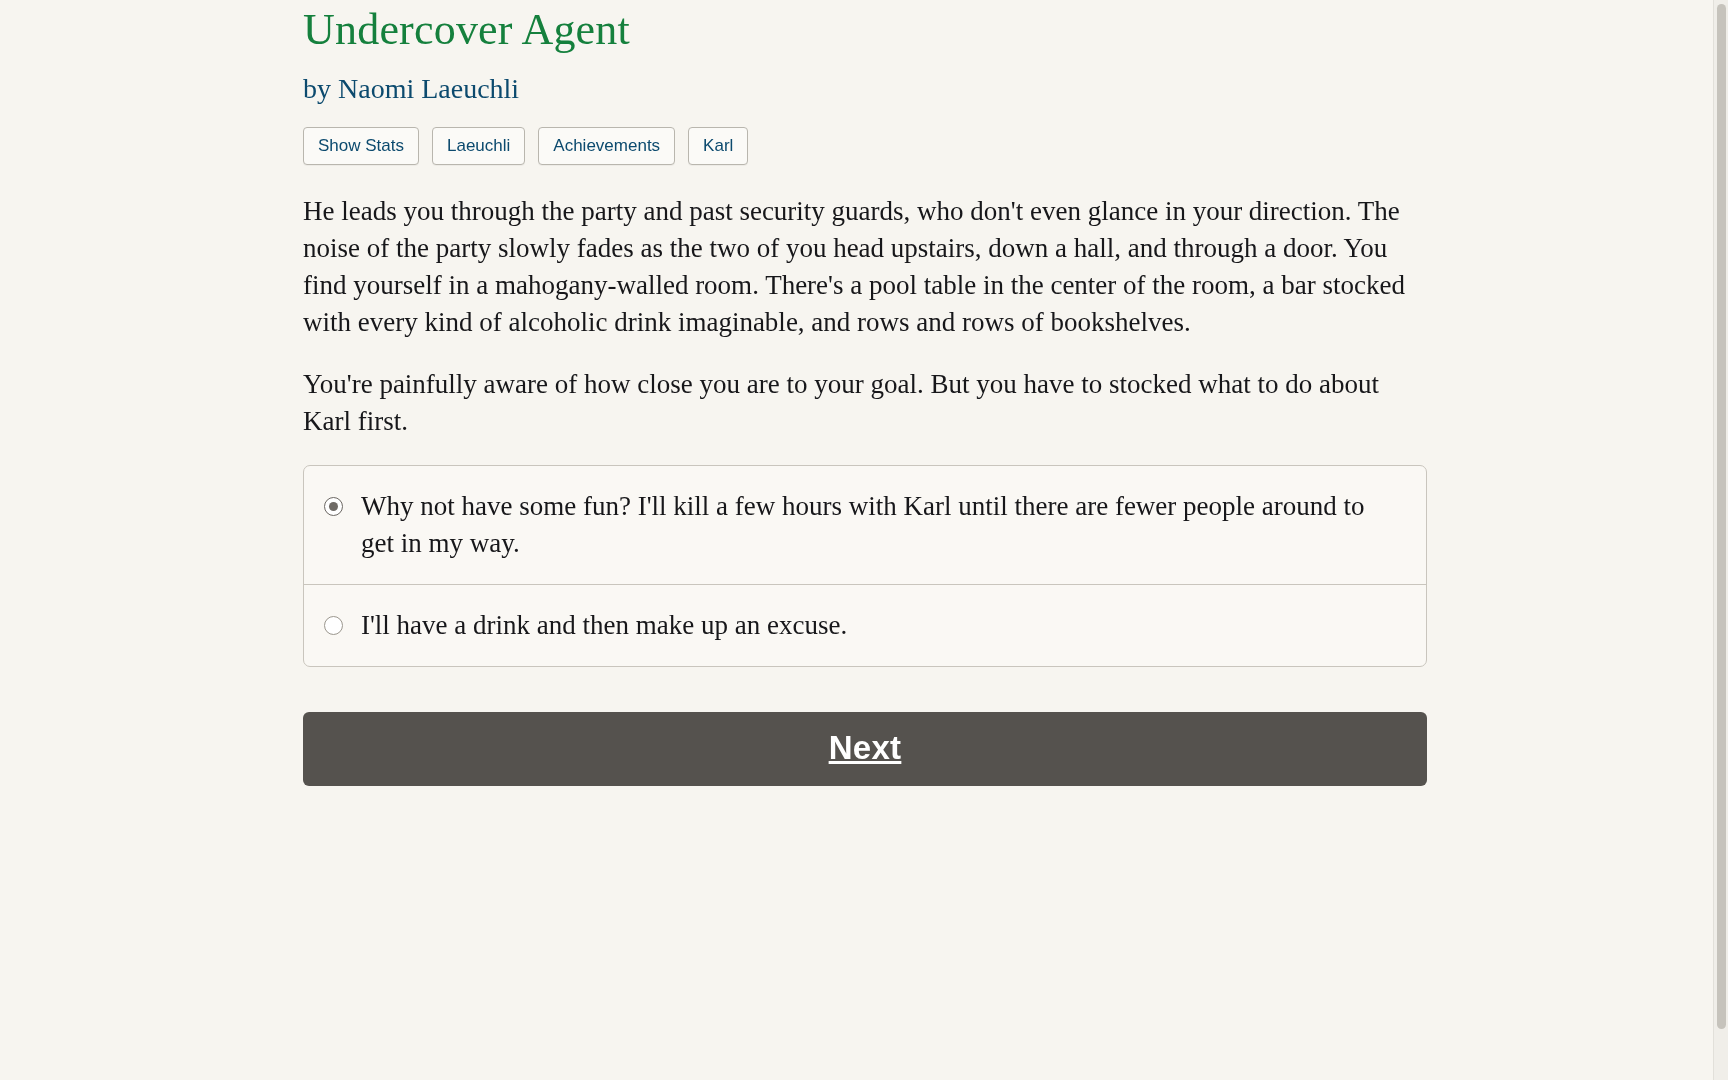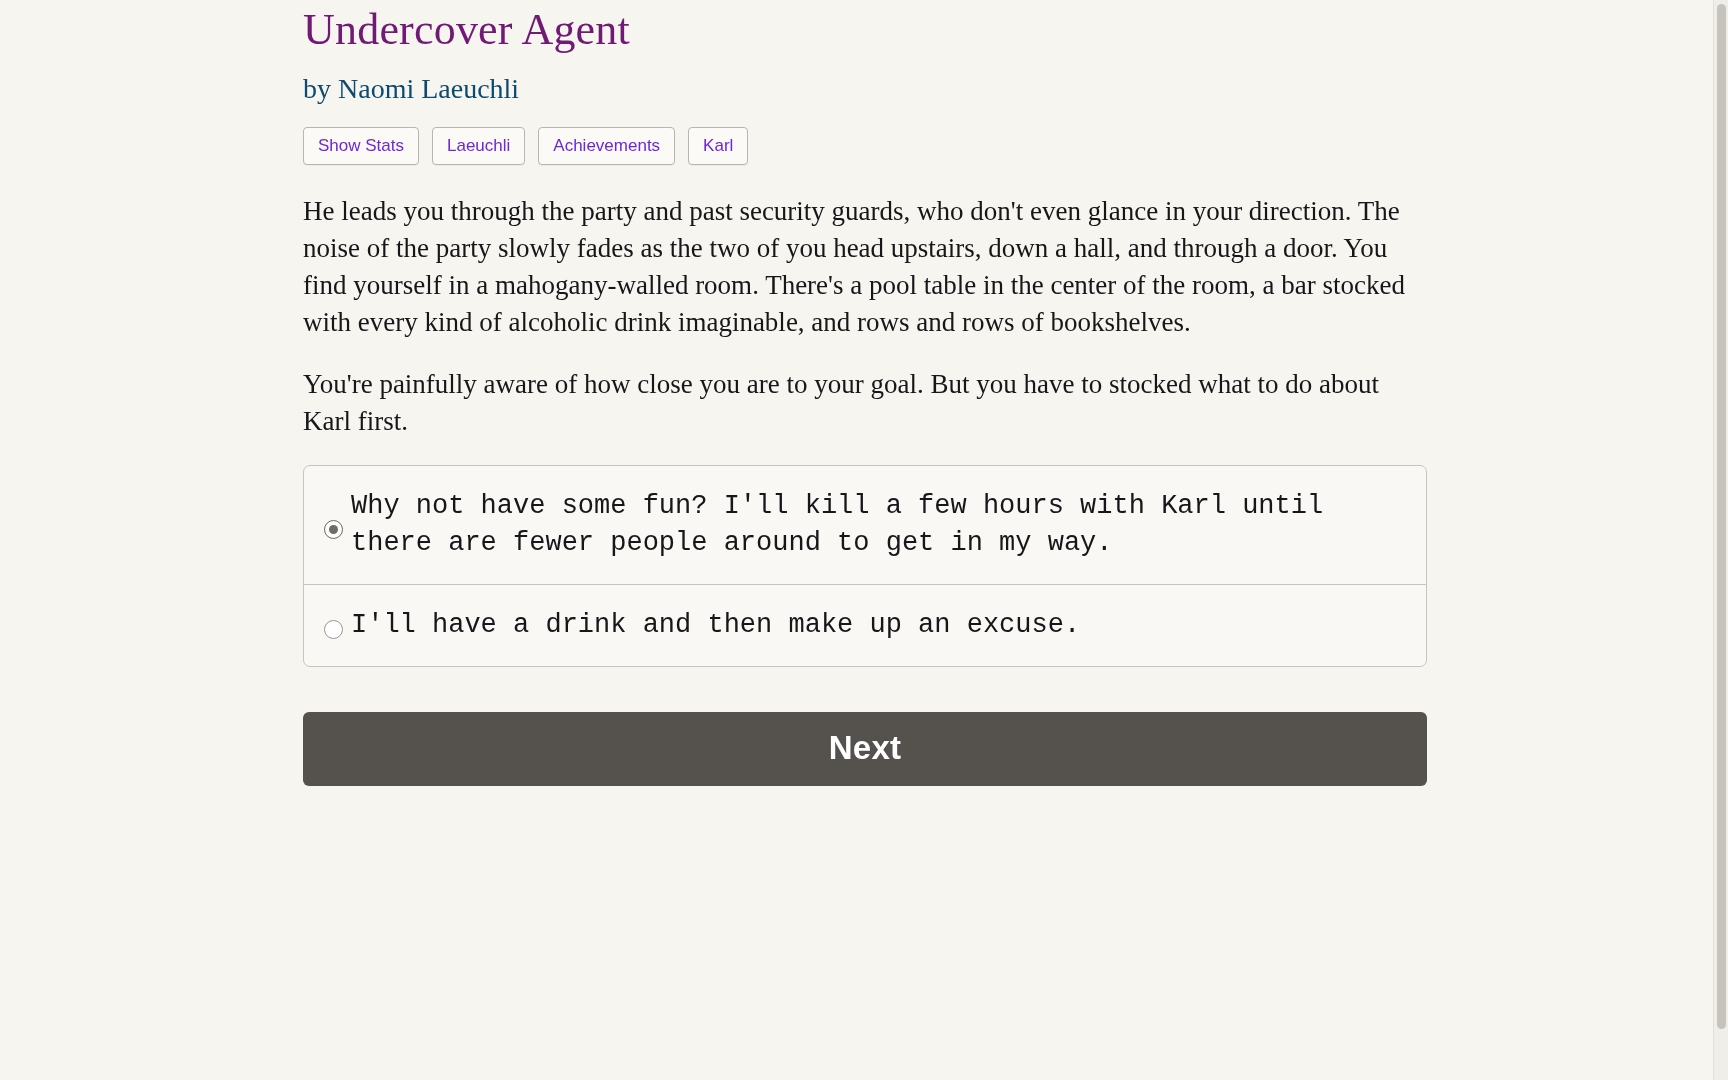--- a/index.html
+++ b/index.html
@@ -31,21 +31,21 @@
   }
 
   .title {
     font-family: "Liberation Serif", "DejaVu Serif", serif;
     font-size: 44px;
     font-weight: 400;
     letter-spacing: 0.2px;
     margin: 0;
     padding-top: 2px;
     line-height: 1.25;
-    color: #701a75;
+    color: #15803d;
   }
 
   .byline {
     font-size: 28px;
     margin-top: 16px;
     color: #0c4a6e;
   }
 
   .buttons-row {
     margin-top: 22px;
@@ -55,21 +55,21 @@
   }
 
   .game-btn {
     font-family: "Liberation Sans", sans-serif;
     font-size: 17px;
     line-height: 1;
     padding: 9px 14px 10px;
     background: #fbfaf7;
     border: 1px solid #b9b6ae;
     border-radius: 4px;
-    color: #6d28d9;
+    color: #0c4a6e;
     cursor: pointer;
     box-shadow: 0 1px 0 rgba(0,0,0,0.04);
   }
 
   .story p {
     font-size: 27px;
     line-height: 1.37;
     margin: 0 0 25px 0;
     color: #17171a;
   }
@@ -79,26 +79,25 @@
   .choices {
     margin-top: 16px;
     border: 1px solid #c9c5bd;
     border-radius: 7px;
     background: #faf8f4;
     overflow: hidden;
   }
 
   .choice {
     display: flex;
-    align-items: center;
-    gap: 8px;
+    align-items: flex-start;
+    gap: 18px;
     padding: 22px 22px 22px 20px;
     border-bottom: 1px solid #c9c5bd;
     cursor: pointer;
-    font-family: Liberation Mono, monospace;
   }
   .choice:last-child { border-bottom: none; }
 
   .radio {
     flex: 0 0 auto;
     width: 19px;
     height: 19px;
     margin-top: 9px;
     border-radius: 50%;
     border: 1px solid #9b978e;
@@ -132,20 +131,21 @@
     background: #55524e;
     color: #ffffff;
     border: none;
     border-radius: 6px;
     font-family: "Liberation Sans", sans-serif;
     font-size: 33px;
     font-weight: bold;
     padding: 17px 0 19px;
     cursor: pointer;
     letter-spacing: 0.3px;
+    text-decoration: underline;
   }
 
   .scrollbar-track {
     position: absolute;
     top: 0;
     right: 0;
     width: 15px;
     height: 1080px;
     background: #f0eee9;
     border-left: 1px solid #e2e0da;

